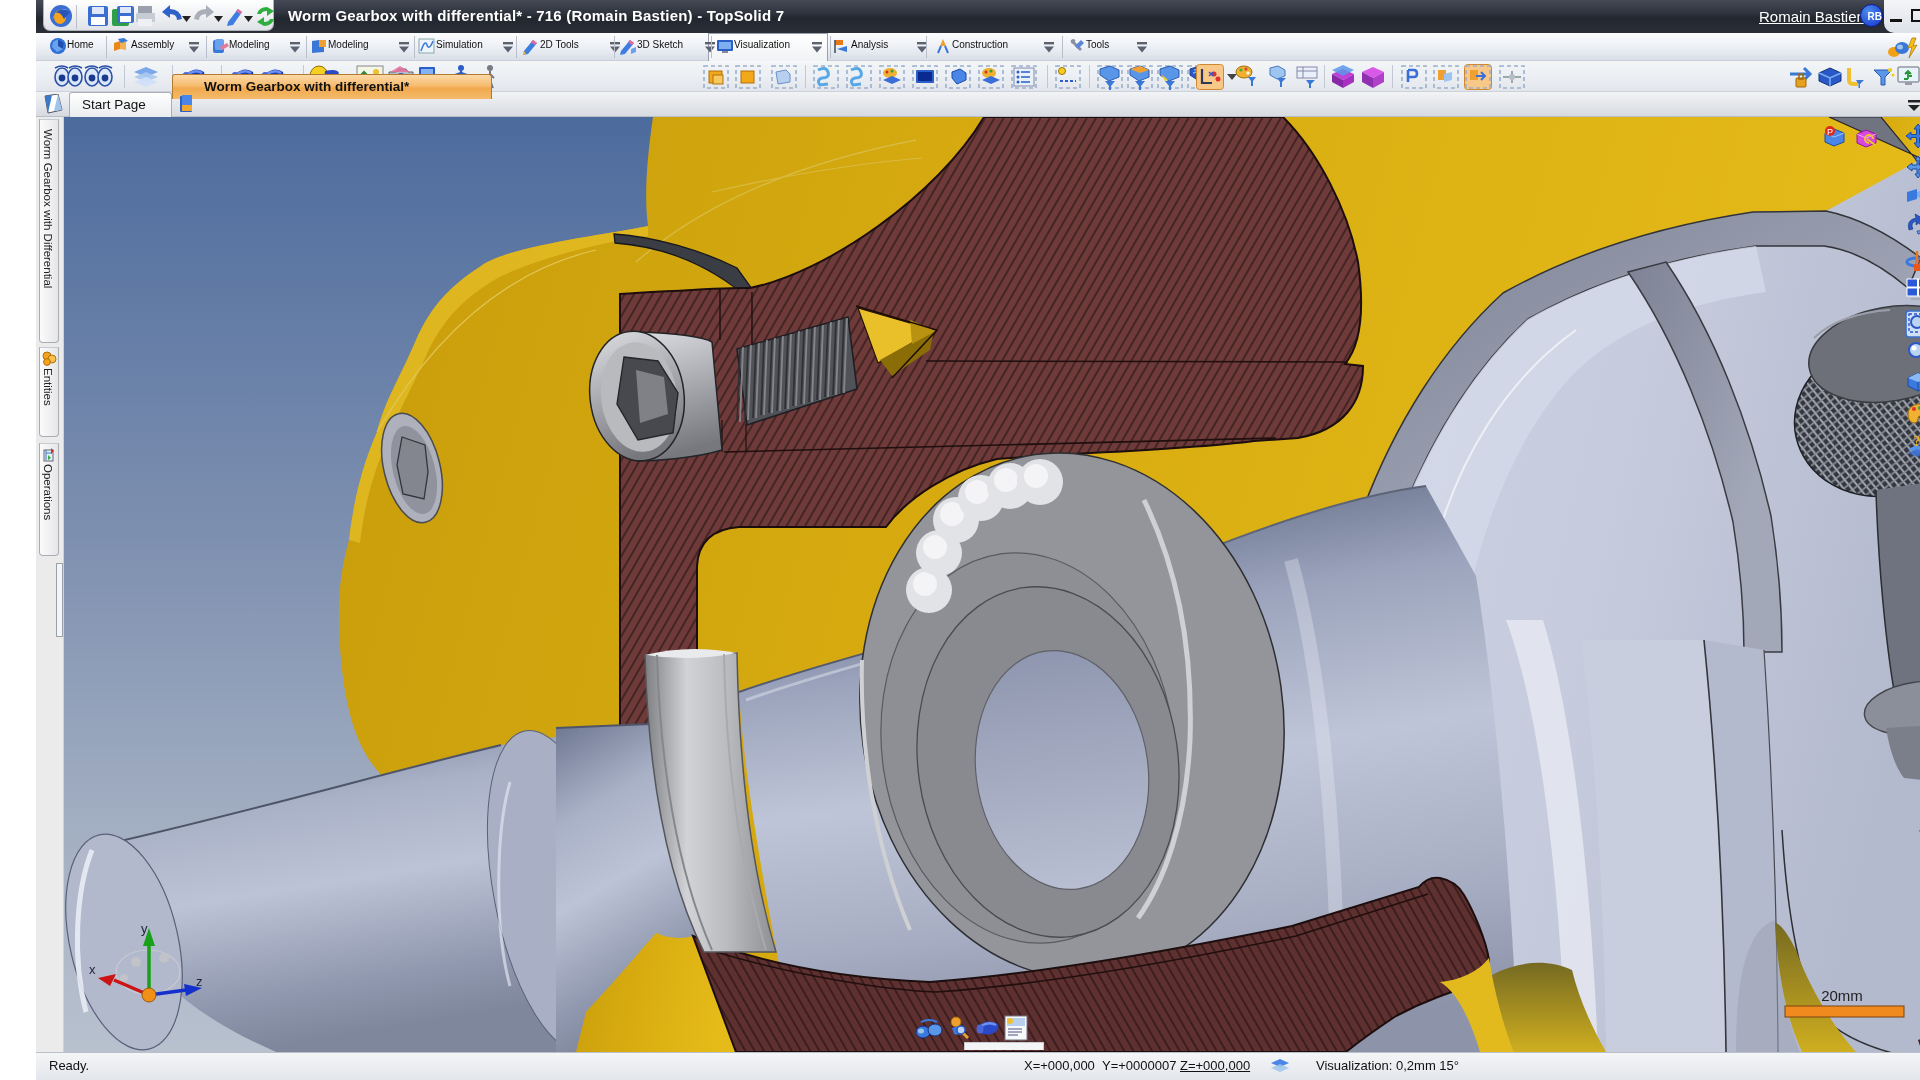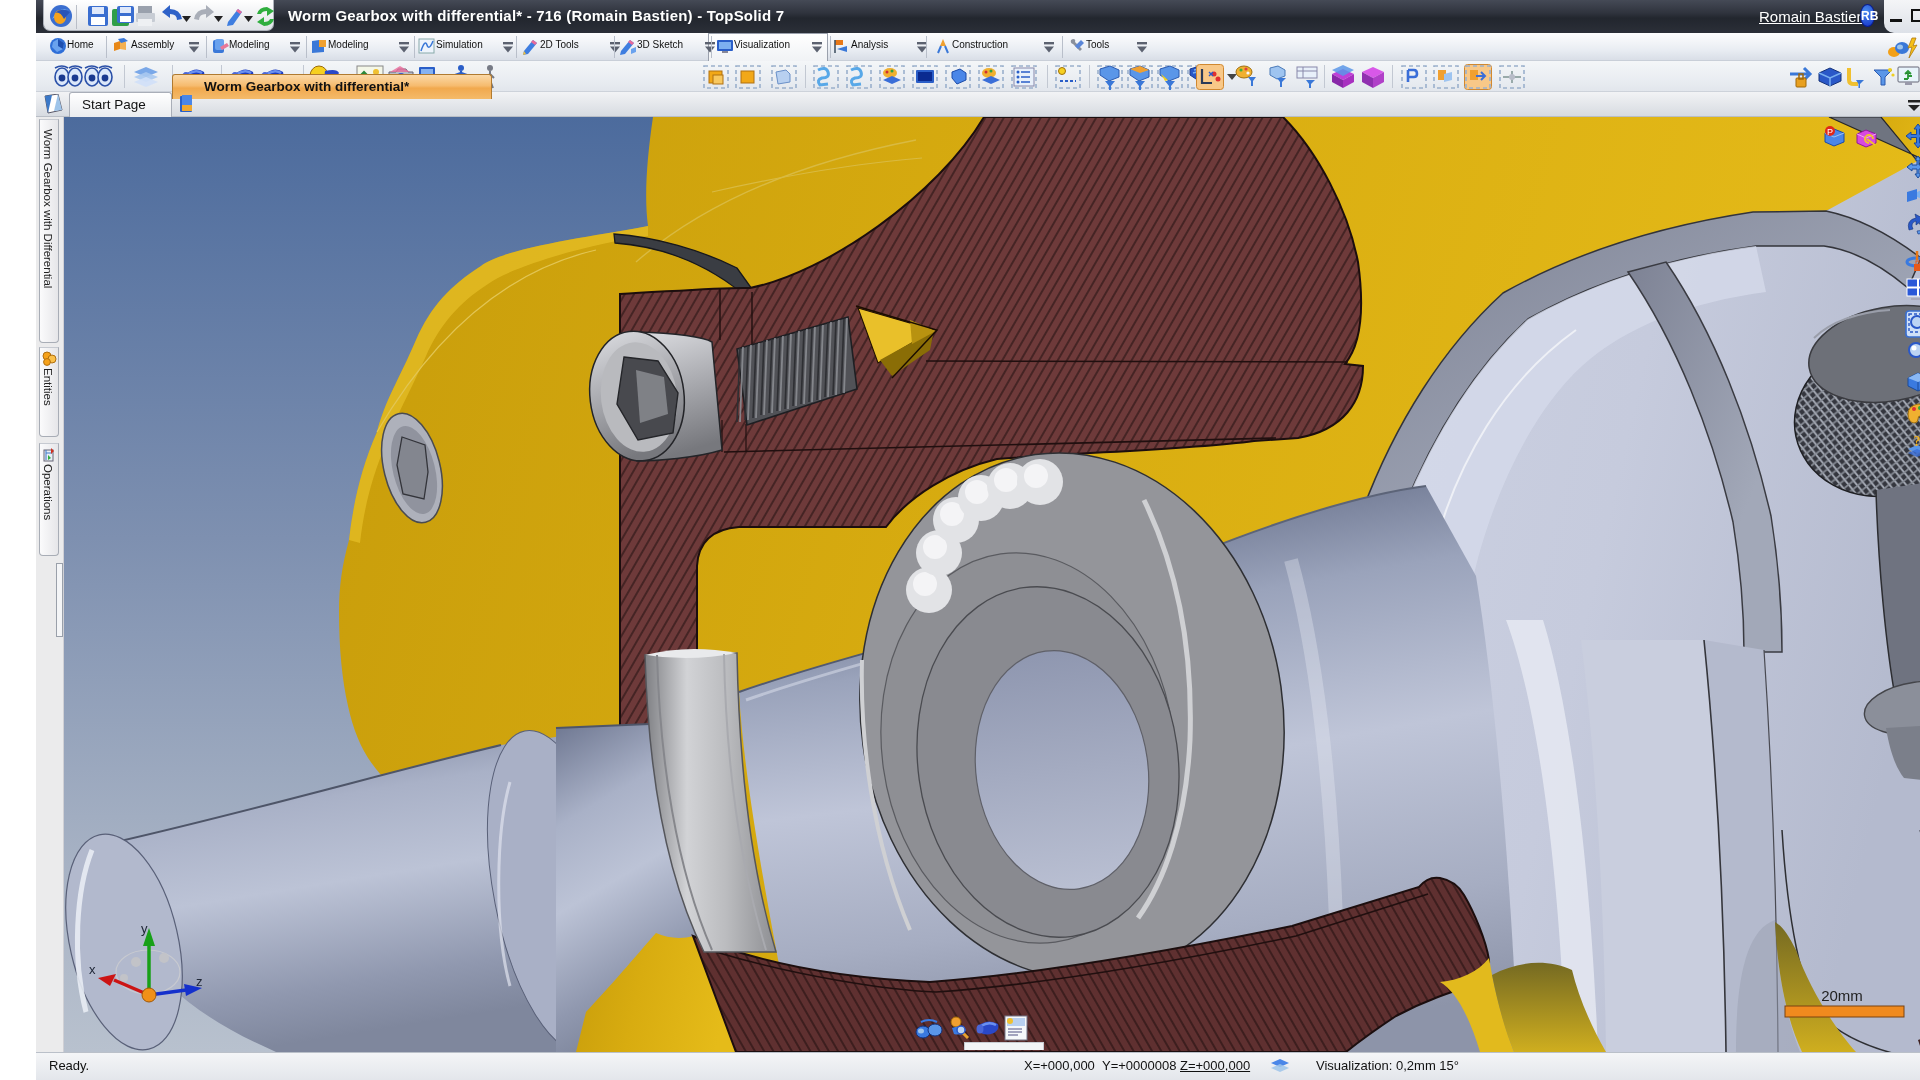--- a/index.html
+++ b/index.html
@@ -6,22 +6,22 @@
   html,body { width:1920px; height:1080px; overflow:hidden; font-family:"Liberation Sans",sans-serif; }
   #app { position:relative; width:1920px; height:1080px; background:#ec4899;margin-left:36px; }
   #titlebar { position:absolute; left:0; top:0; width:1920px; height:33px;
     background:linear-gradient(#454a56 0%, #2f333d 40%, #22262e 55%, #2b2f38 100%); }
   #titlecurve { position:absolute; right:0; top:0; width:72px; height:33px;
     background:linear-gradient(#f4f5f7,#dde1e8); border-bottom-left-radius:10px; }
   #qat { position:absolute; left:7px; top:0px; width:231px; height:31px;
     background:linear-gradient(#ffffff,#eceef1 60%,#dfe2e7); border:1px solid #aeb3bc; border-top:none; border-radius:0 0 7px 7px; }
   #wtitle { position:absolute; left:252px; top:7px; color:#fff; font-size:15px; font-weight:bold; letter-spacing:0.2px;}
   #user { position:absolute; left:1723px; top:8px; color:#fff; font-size:15px; text-decoration:underline; }
-  #rb { position:absolute; left:1824px; top:4px; width:15px; height:23px; border-radius:50%;
-    background:radial-gradient(circle at 35% 30%, #4a8cf0, #1433c8); color:#fff; font-size:12px; font-weight:bold;
+  #rb { position:absolute; left:1824px; top:4px; width:23px; height:23px; border-radius:50%;
+    background:radial-gradient(circle at 35% 30%, #4a8cf0, #1433c8); color:#fff; font-size:10px; font-weight:bold;
     text-align:right; line-height:23px; border:1px solid #0a1f90;}
   #menurow { position:absolute; left:0; top:33px; width:1920px; height:28px;
     background:linear-gradient(#fdfdfe,#e8ecf2 65%,#d9dee7); border-bottom:1px solid #c9cfd8; }
   .mtxt { position:absolute; top:39px; font-size:10px; color:#101010; }
   .msep { position:absolute; top:36px; width:1px; height:22px; background:#b9bfca; }
   .vistab { position:absolute; left:672px; top:33px; width:120px; height:28px; background:linear-gradient(#ffffff,#f0f2f5);
     border:1px solid #9aa0ac; border-bottom:none; }
   #toolrow { position:absolute; left:0; top:61px; width:1920px; height:31px;
     background:linear-gradient(#f4f6f8,#e8ecf1 70%,#e2e6ec); border-bottom:1px solid #cdd2da; }
   .tsep { position:absolute; top:65px; width:1px; height:23px; background:#c2c8d2; }
@@ -846,21 +846,21 @@
       <rect x="5" y="4" width="18" height="8" fill="#b8d0f0"></rect>
       <path d="M6 15 l14 0 M6 18 l14 0 M6 21 l10 0" stroke="#88a" stroke-width="1.4"></path>
       <circle cx="8" cy="7" r="3" fill="#f0c030"></circle>
     </svg>
 <div style="position:absolute;left:928px;top:1042px;width:80px;height:8px;background:#f2f4f6;border:1px solid #c8ccd2;border-bottom:none;"></div>
 <div style="position:absolute;left:20px;top:563px;width:7px;height:74px;background:#f4f5f7;border:1px solid #9aa0aa;"></div>
 
   <div id="statusbar"></div>
   <div class="sbt" style="left:13px;">Ready.</div>
   <div class="sbt" style="left:988px;">X=+000,000</div>
-  <div class="sbt" style="left:1066px;">Y=+0000008</div>
+  <div class="sbt" style="left:1066px;">Y=+0000007</div>
   <div class="sbt" style="left:1144px;text-decoration:underline;">Z=+000,000</div>
   <svg class="icon" style="left:1234px;top:1058px;" width="20" height="15">
       <path d="M10 1 L19 5 L10 9 L1 5 Z" fill="#4a86e8"></path>
       <path d="M10 6 L19 10 L10 14 L1 10 Z" fill="#9ec4ea" opacity="0.85"></path>
     </svg>
   <div class="sbt" style="left:1280px;">Visualization: 0,2mm 15°</div>
   <svg class="icon" style="left:1902px;top:1060px;" width="16" height="16">
     <g fill="#b0b5bd">
         <rect x="10" y="2" width="3" height="3"></rect>
         <rect x="6" y="6" width="3" height="3"></rect>

